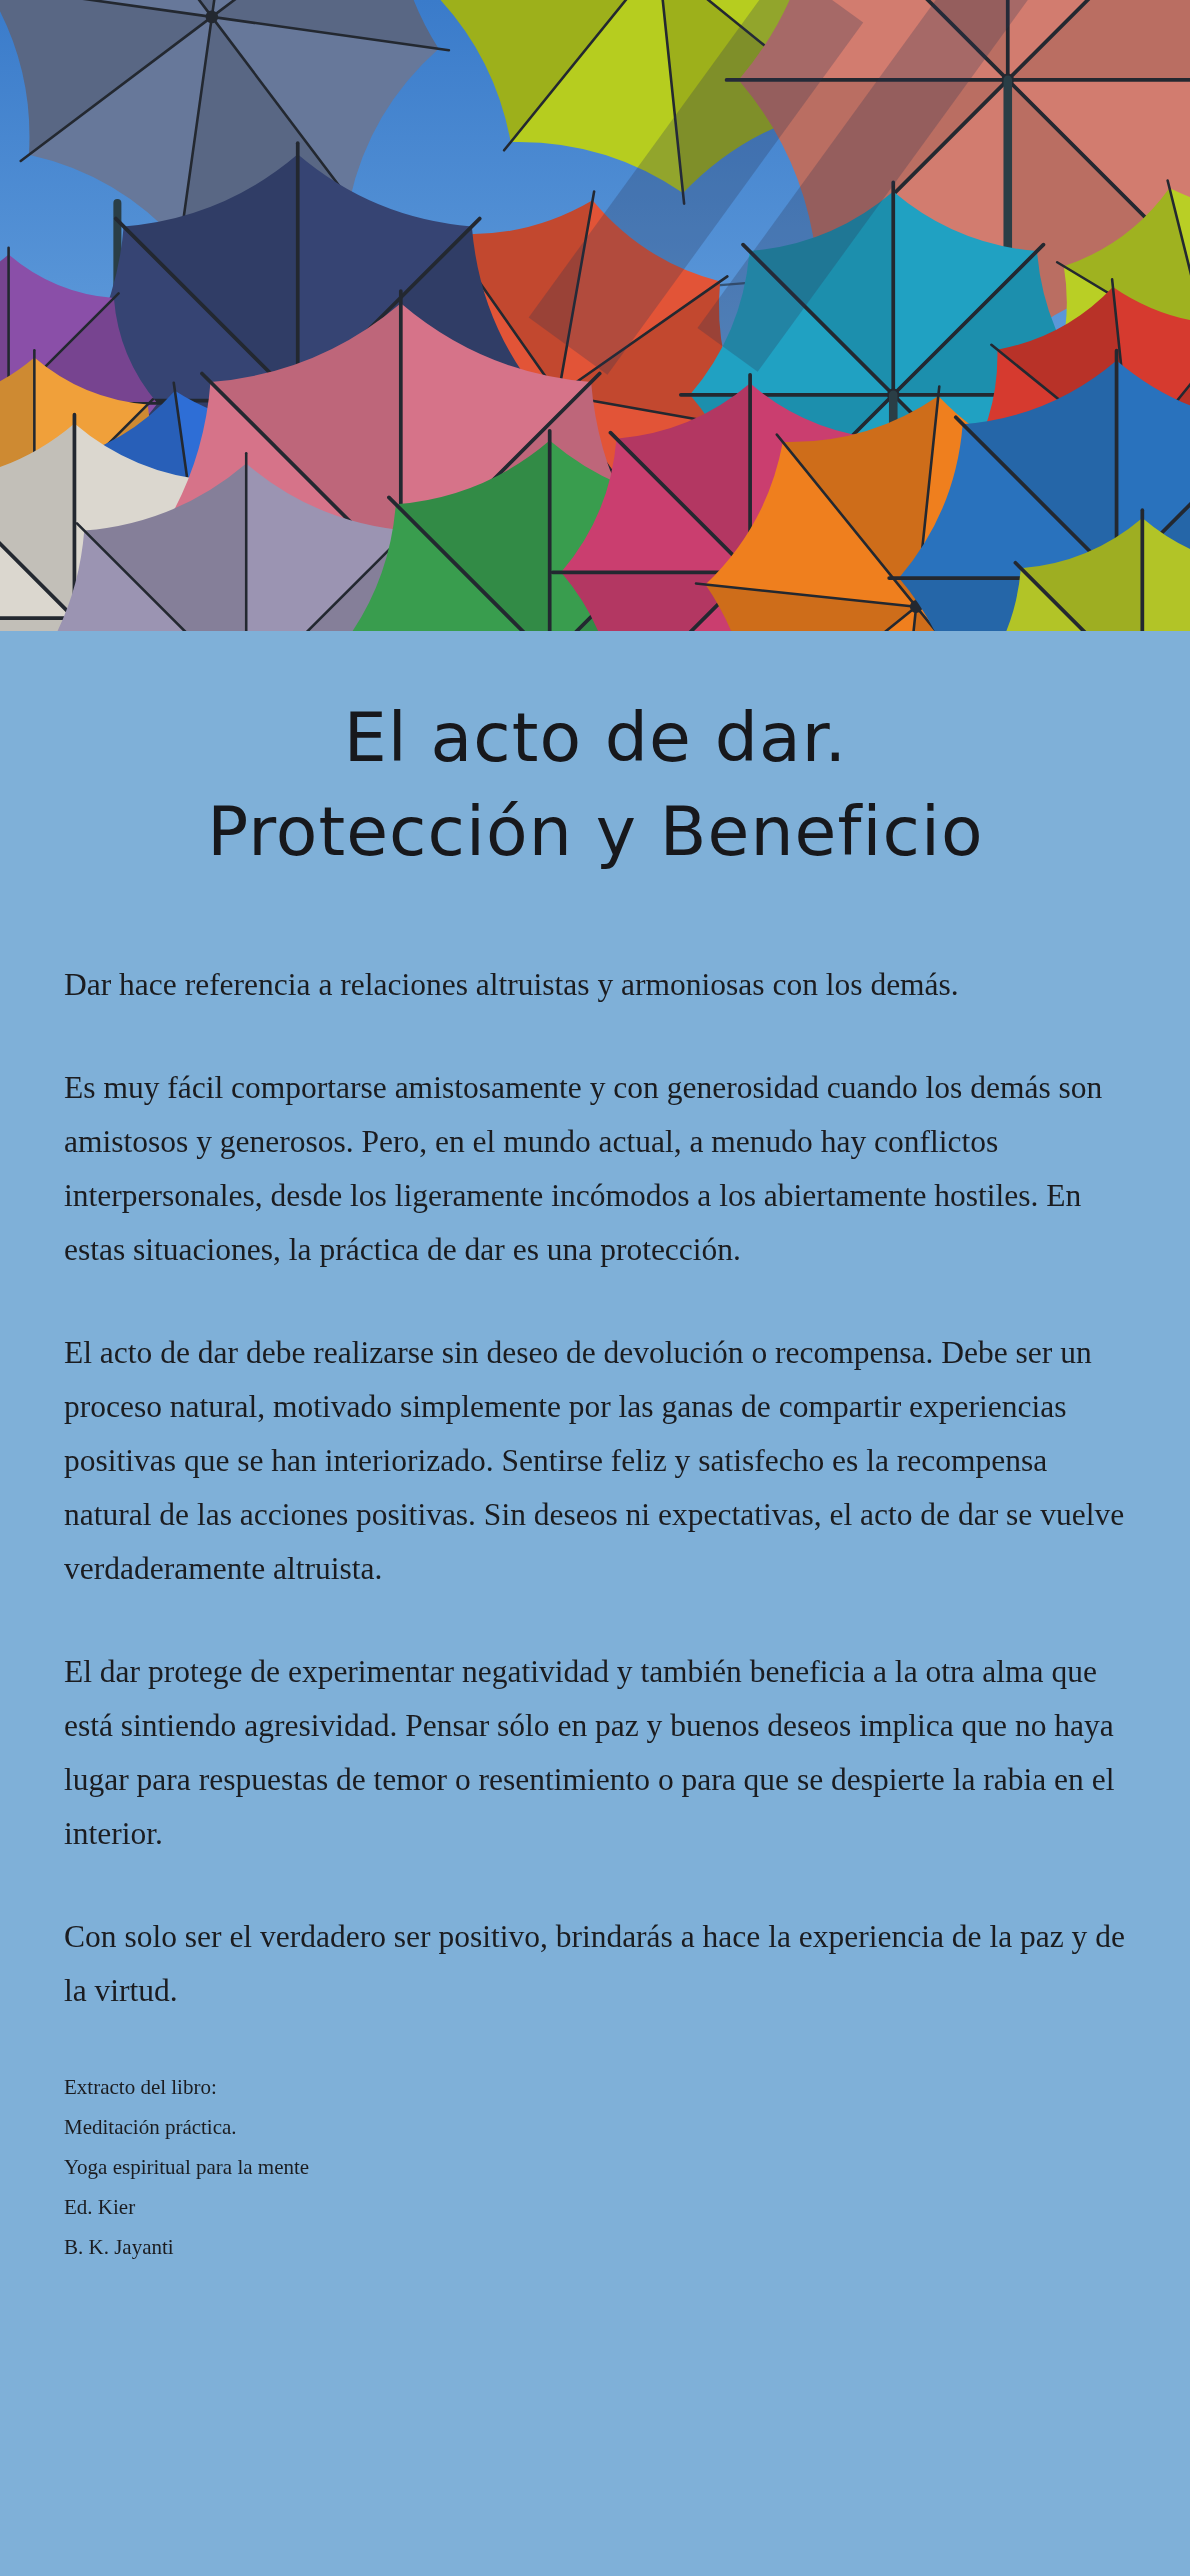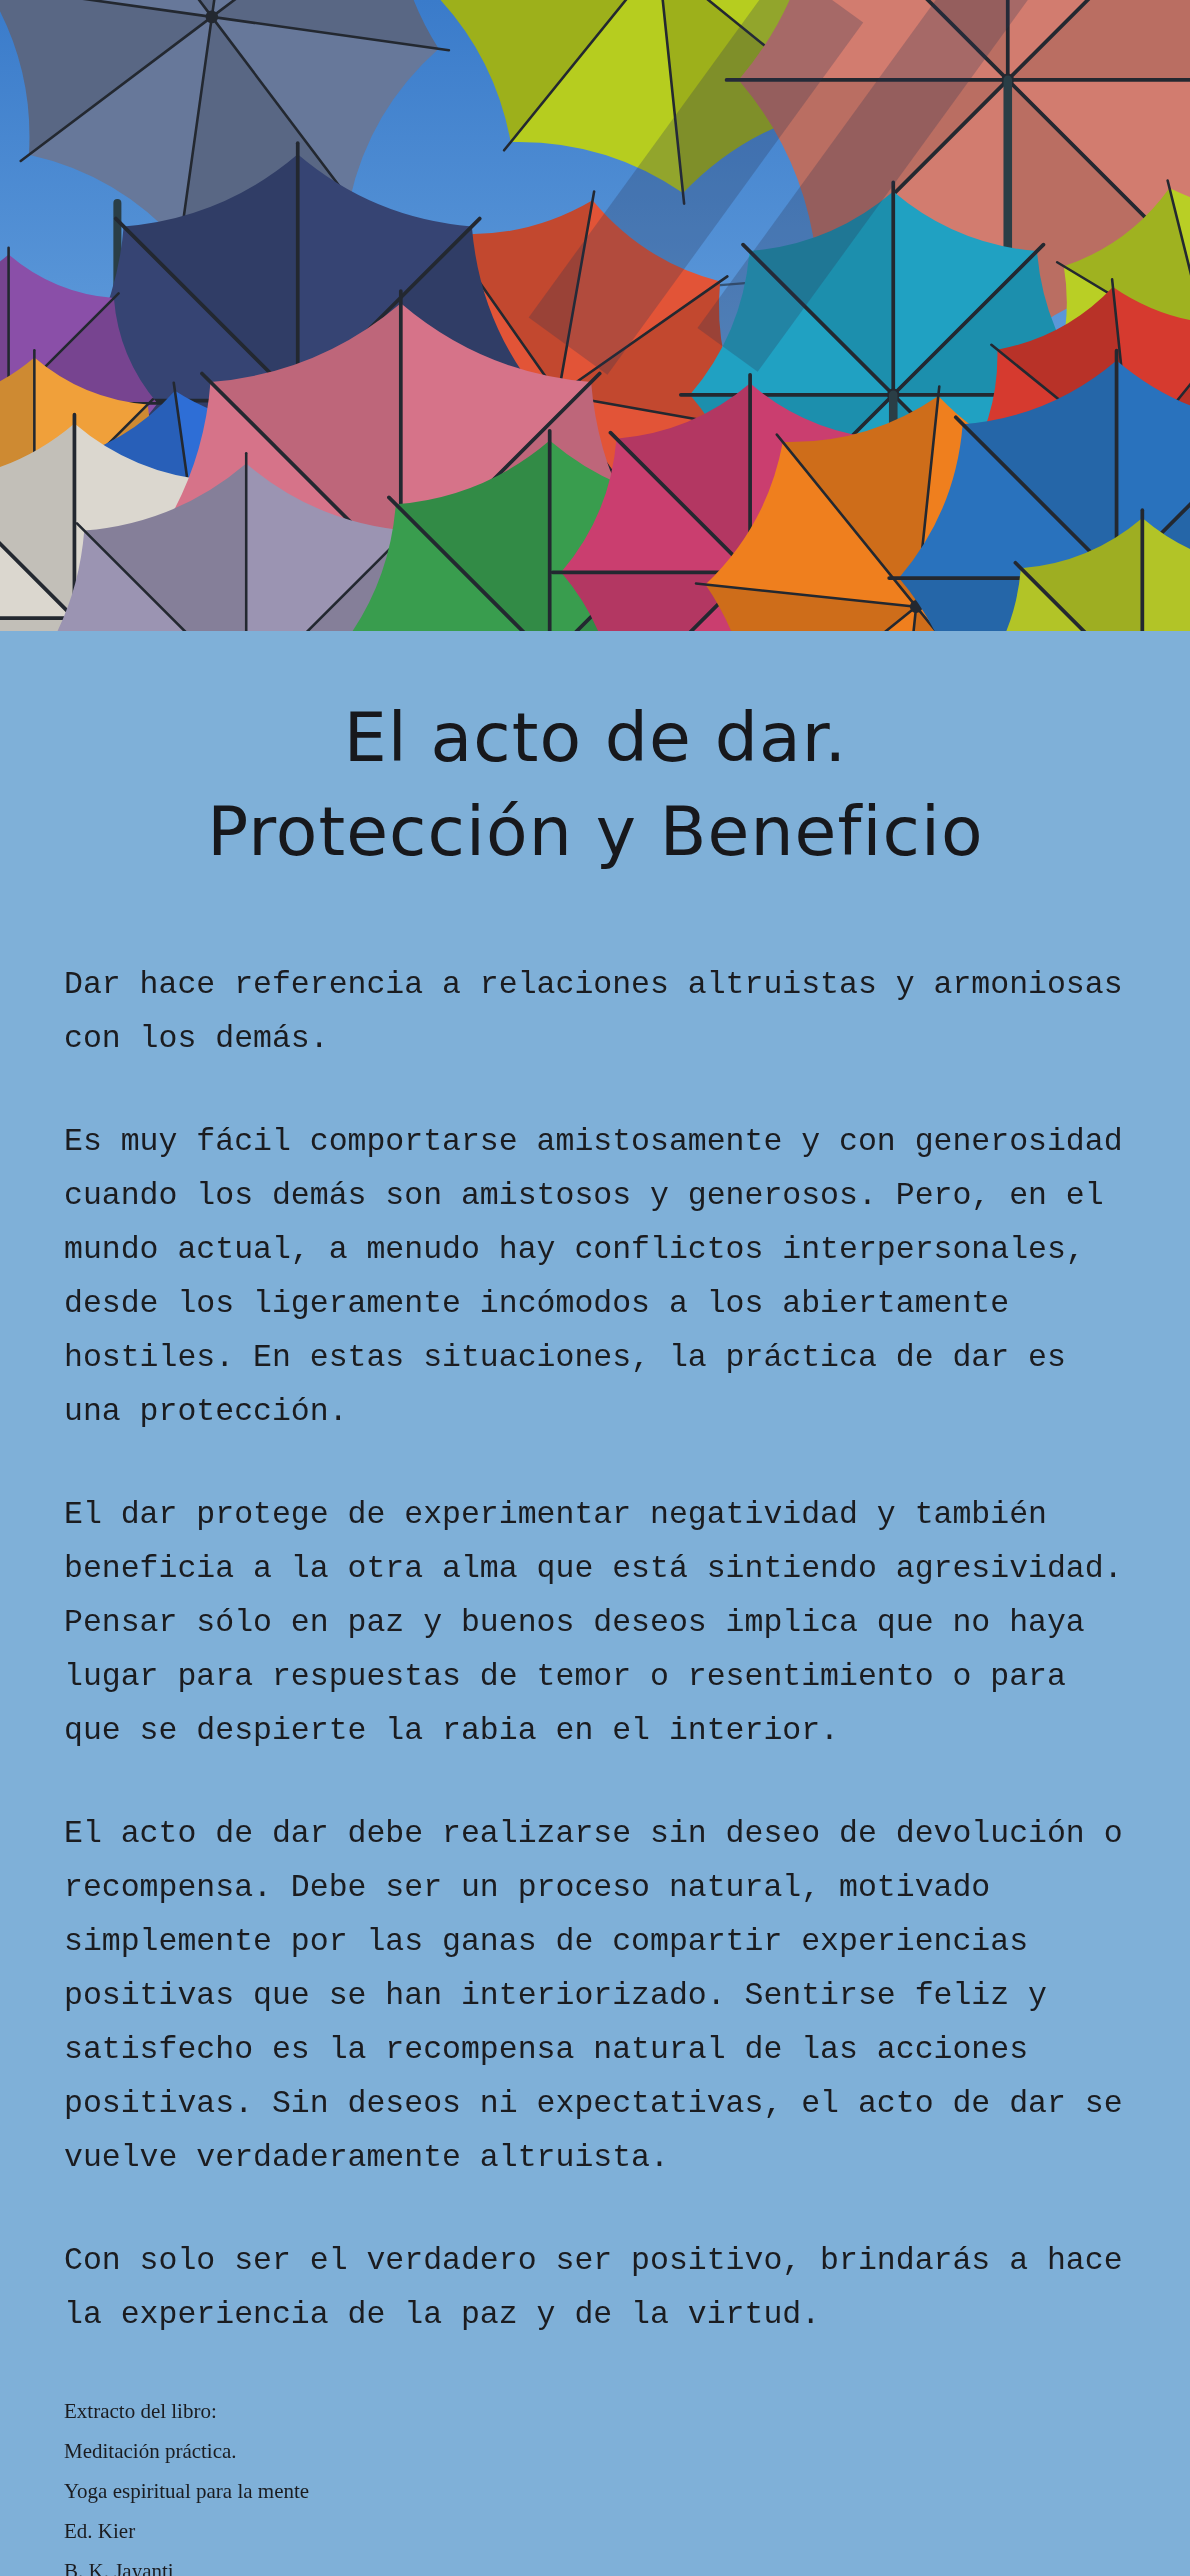--- a/index.html
+++ b/index.html
@@ -25,21 +25,20 @@
     color:#17181c;
   }
   .title .tl{display:block;}
   .body{padding:79px 64px 0 64px;}
   .body p{
     margin:0 0 49px 0;
     max-width:1068px;
     font-size:31.5px;
     line-height:54px;
     color:#1b1c20;
-    font-family:Liberation Mono, monospace;
   }
   .credits{margin-top:24px;font-size:21px;line-height:40px;color:#1b1c20;}
 </style>
 </head>
 <body>
 
 <div class="poster">
 
   <div class="hero">
     <svg id="hero-svg" viewBox="0 0 2080 1103" preserveAspectRatio="xMidYMid slice">
@@ -473,22 +472,22 @@
   </div>
 
   <h1 class="title">
     <span class="tl">El acto de dar.</span>
     <span class="tl">Protección y Beneficio</span>
   </h1>
 
   <div class="body">
     <p>Dar hace referencia a relaciones altruistas y armoniosas con los demás.</p>
     <p>Es muy fácil comportarse amistosamente y con generosidad cuando los demás son amistosos y generosos. Pero, en el mundo actual, a menudo hay conflictos interpersonales, desde los ligeramente incómodos a los abiertamente hostiles. En estas situaciones, la práctica de dar es una protección.</p>
+    <p>El acto de dar debe realizarse sin deseo de devolución o recompensa. Debe ser un proceso natural, motivado simplemente por las ganas de compartir experiencias positivas que se han interiorizado. Sentirse feliz y satisfecho es la recompensa natural de las acciones positivas. Sin deseos ni expectativas, el acto de dar se vuelve verdaderamente altruista.</p>
     <p>El dar protege de experimentar negatividad y también beneficia a la otra alma que está sintiendo agresividad. Pensar sólo en paz y buenos deseos implica que no haya lugar para respuestas de temor o resentimiento o para que se despierte la rabia en el interior.</p>
-    <p>El acto de dar debe realizarse sin deseo de devolución o recompensa. Debe ser un proceso natural, motivado simplemente por las ganas de compartir experiencias positivas que se han interiorizado. Sentirse feliz y satisfecho es la recompensa natural de las acciones positivas. Sin deseos ni expectativas, el acto de dar se vuelve verdaderamente altruista.</p>
     <p>Con solo ser el verdadero ser positivo, brindarás a hace la experiencia de la paz y de la virtud.</p>
 
     <div class="credits">
       <div>Extracto del libro:</div>
       <div>Meditación práctica.</div>
       <div>Yoga espiritual para la mente</div>
       <div>Ed. Kier</div>
       <div>B. K. Jayanti</div>
     </div>
   </div>

